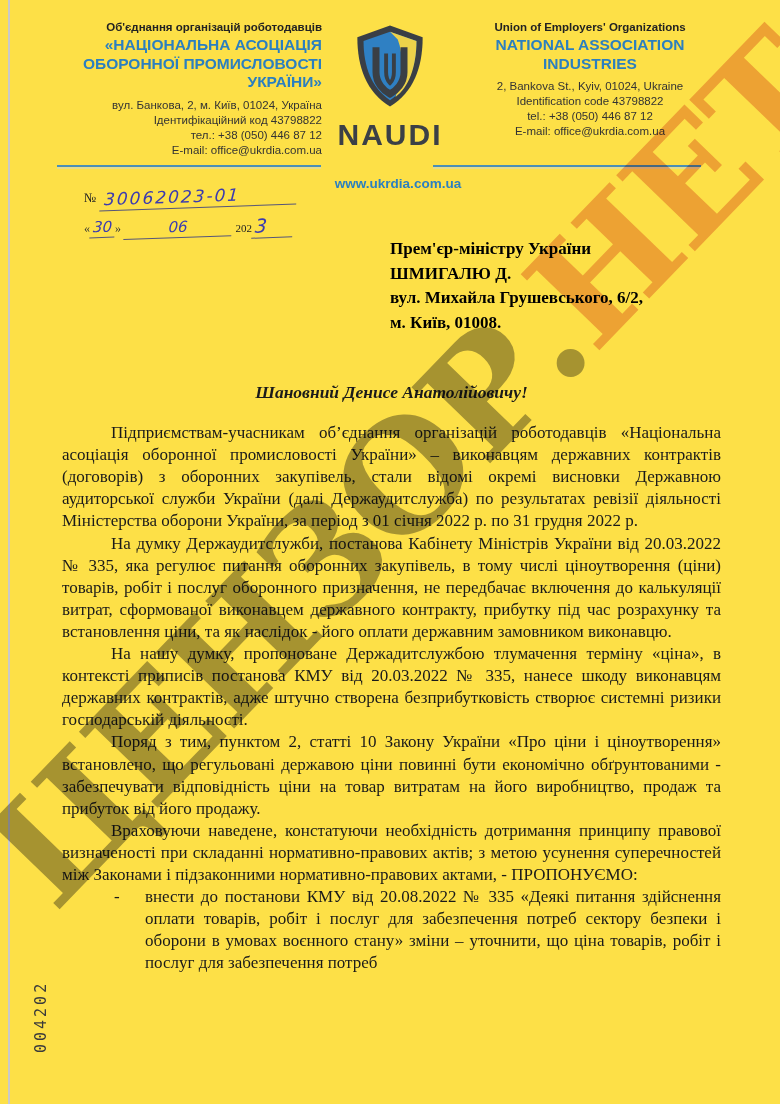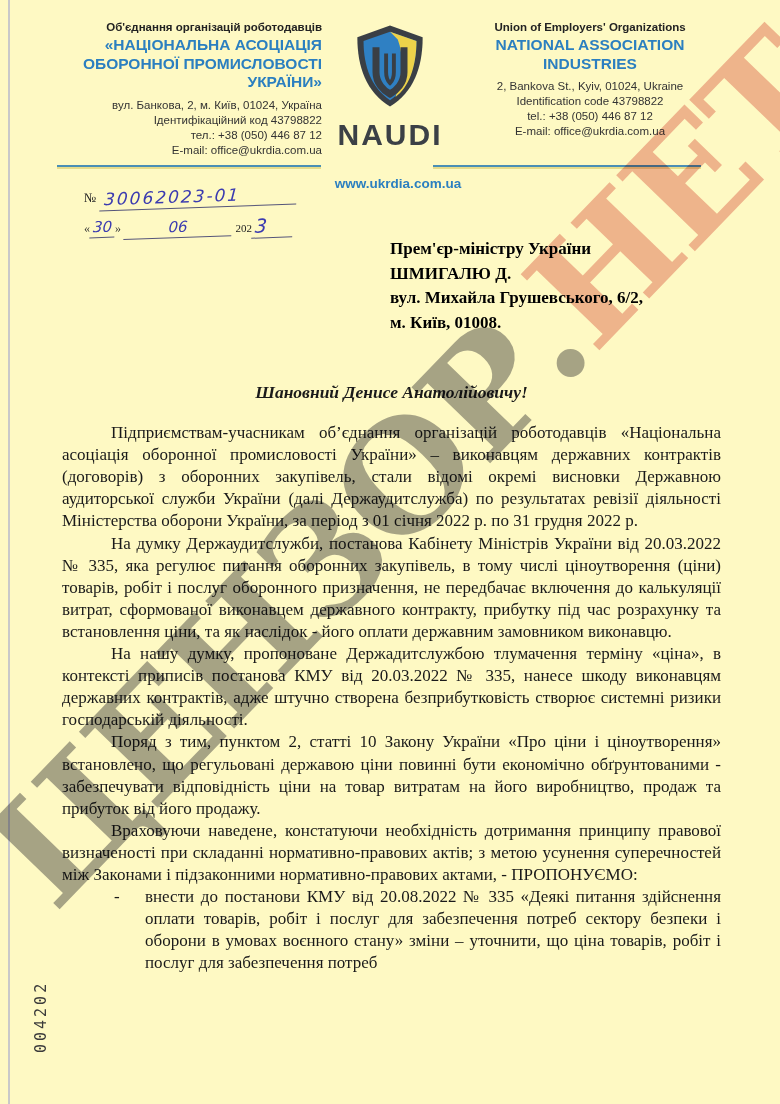--- a/index.html
+++ b/index.html
@@ -1,18 +1,18 @@
 <!DOCTYPE html>
 <html><head>
 <meta charset="utf-8">
 <style>
   html,body { margin:0; padding:0; background:#e8e8e8; }
   .page {
     position:relative; width:780px; height:1104px; margin:0 auto;
-    background:#fef9c3; overflow:hidden;
+    background:#fde047; overflow:hidden;
     font-family:"Liberation Serif", serif; color:#1a1a1a;
   }
   .scan-edge { position:absolute; left:8px; top:0; width:2px; height:1104px; background:#c9c9c9; }
 
   
   .lh-block { position:absolute; top:20px; font-family:"Liberation Sans", sans-serif; }
   .lh-left  { left:62px;  width:260px; text-align:right; }
   .lh-right { left:461px; width:258px; text-align:center; }
   .lh-org   { font-size:11.5px; font-weight:bold; color:#222; margin-bottom:2px; line-height:14px; }
   .lh-name  { font-size:15.5px; font-weight:bold; color:#2b7fc0; line-height:18.5px; }

